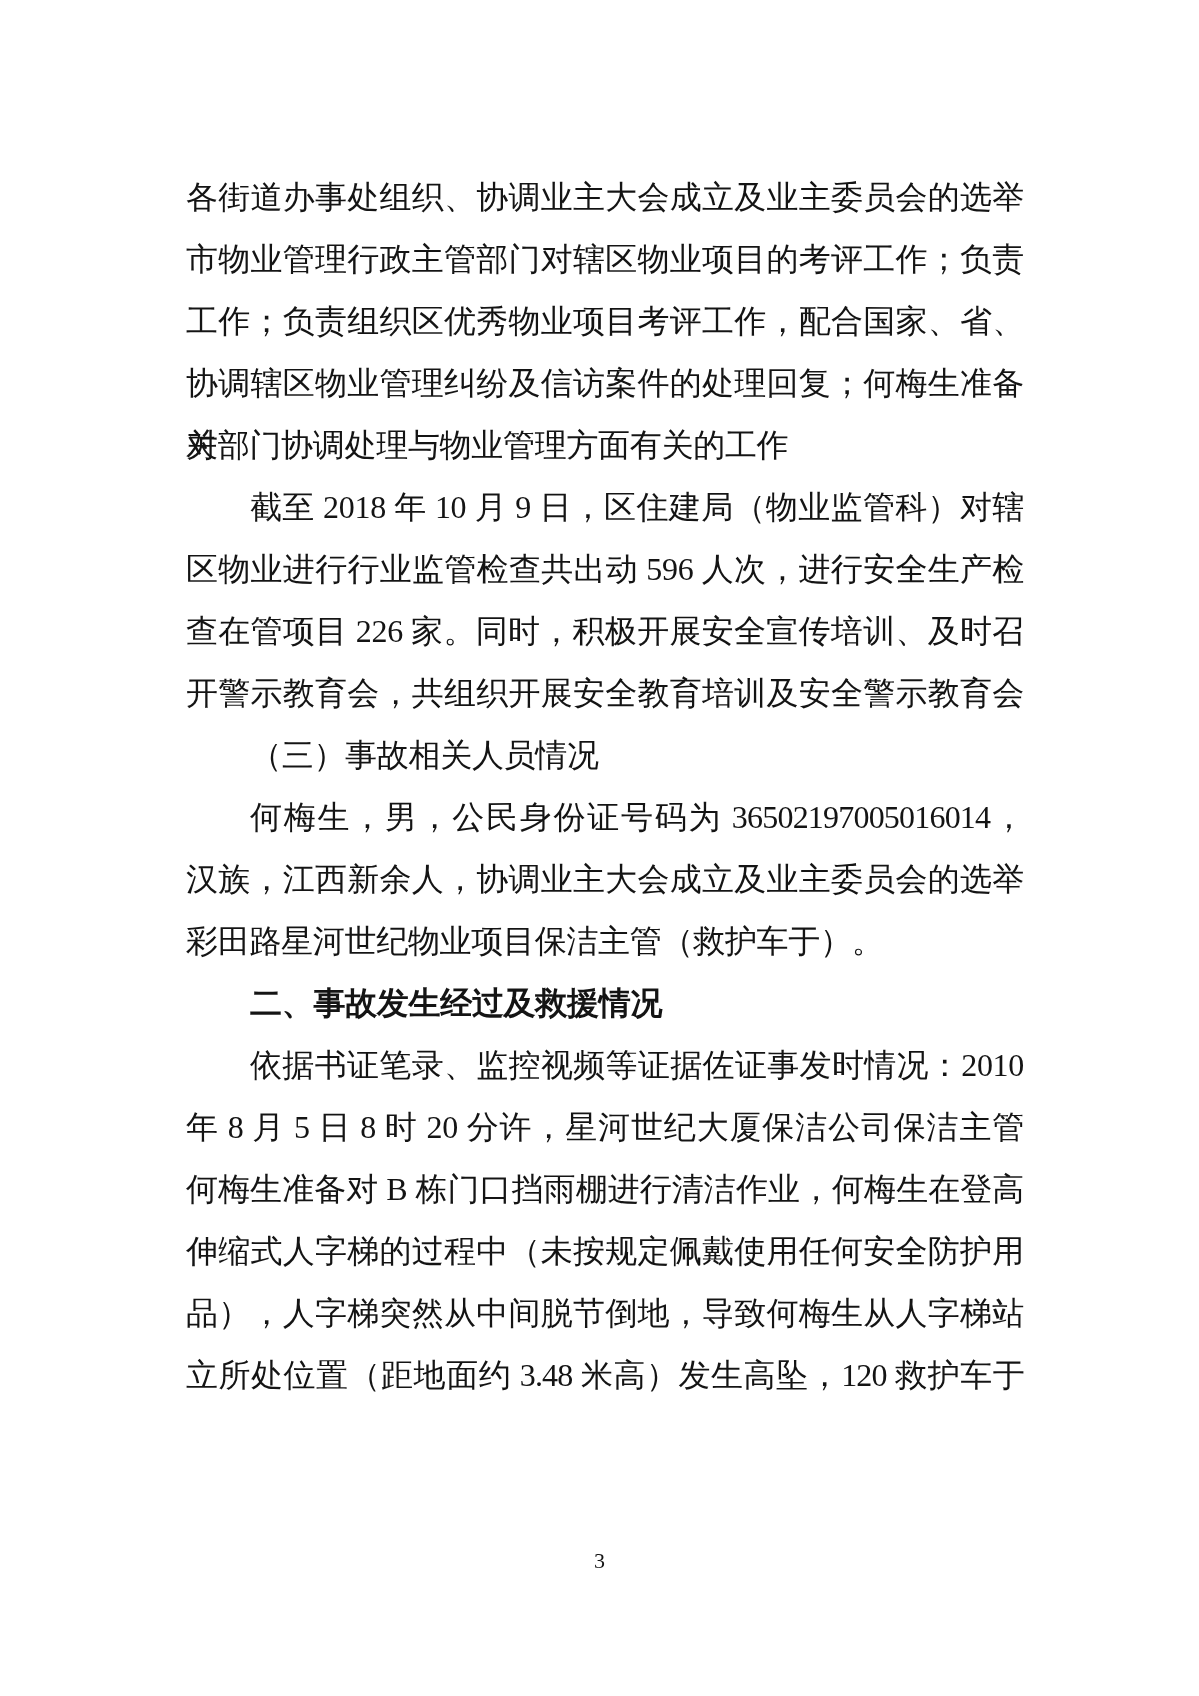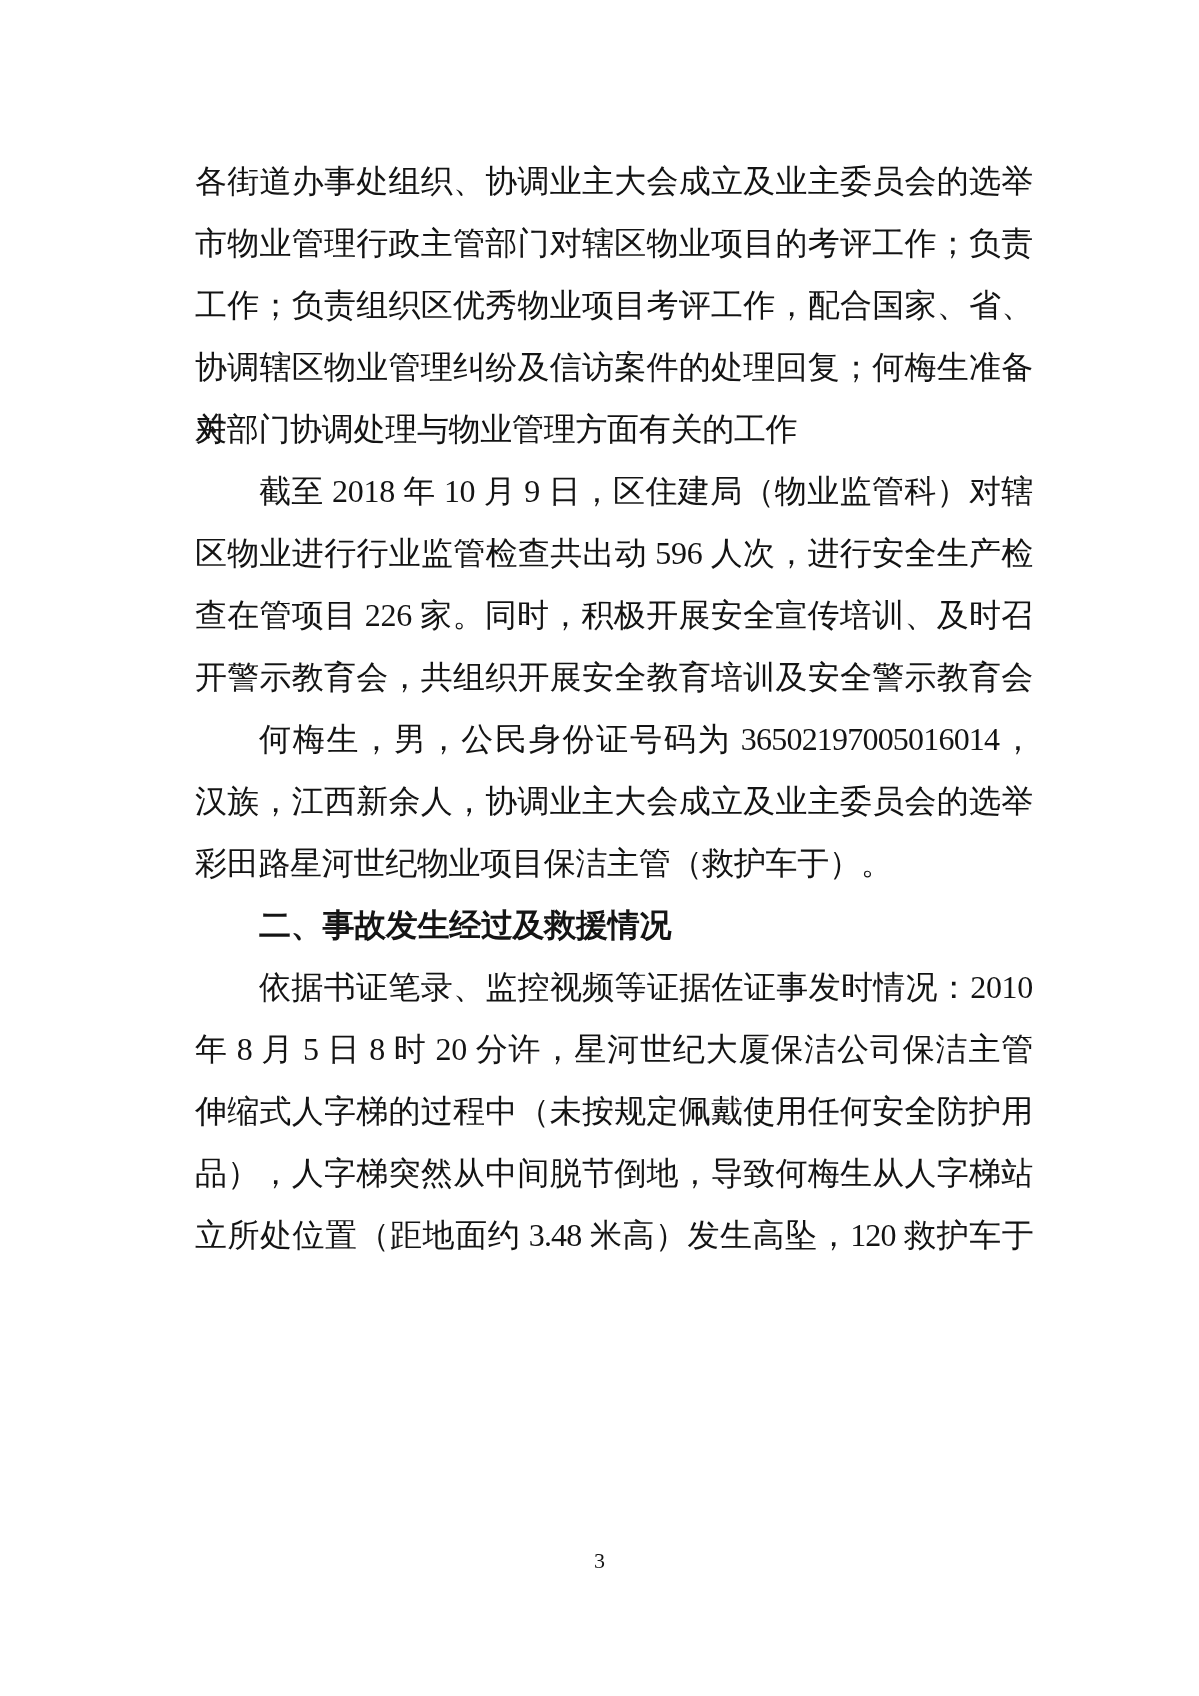--- a/index.html
+++ b/index.html
@@ -8,23 +8,22 @@
     width: 1199px;
     height: 1696px;
     background: #ffffff;
     overflow: hidden;
     font-family: "Liberation Serif", "DejaVu Serif", serif;
     color: #141414;
   }
   .text-block {
     position: absolute;
     left: 186px;
-    top: 150px;
+    top: 166px;
     width: 838px;
-    margin-left: 9px;
   }
   .ln {
     height: 62px;
     line-height: 62px;
     font-size: 32px;
     letter-spacing: -0.3px;
     white-space: normal;
   }
   .full {
     text-align: justify;
@@ -56,25 +55,27 @@
   <div class="text-block">
     <div class="ln full">各街道办事处组织、协调业主大会成立及业主委员会的选举</div>
     <div class="ln full">市物业管理行政主管部门对辖区物业项目的考评工作；负责</div>
     <div class="ln full">工作；负责组织区优秀物业项目考评工作，配合国家、省、</div>
     <div class="ln full">协调辖区物业管理纠纷及信访案件的处理回复；何梅生准备对</div>
     <div class="ln">关部门协调处理与物业管理方面有关的工作</div>
     <div class="ln full indent">截至 2018 年 10 月 9 日，区住建局（物业监管科）对辖</div>
     <div class="ln full">区物业进行行业监管检查共出动 596 人次，进行安全生产检</div>
     <div class="ln full">查在管项目 226 家。同时，积极开展安全宣传培训、及时召</div>
     <div class="ln full">开警示教育会，共组织开展安全教育培训及安全警示教育会</div>
+    <div class="ln indent">（三）事故相关人员情况</div>
     <div class="ln full indent tight">何梅生，男，公民身份证号码为 36502197005016014，</div>
     <div class="ln full">汉族，江西新余人，协调业主大会成立及业主委员会的选举</div>
     <div class="ln">彩田路星河世纪物业项目保洁主管（救护车于）。</div>
     <div class="ln indent heading">二、事故发生经过及救援情况</div>
     <div class="ln full indent">依据书证笔录、监控视频等证据佐证事发时情况：2010</div>
     <div class="ln full">年 8 月 5 日 8 时 20 分许，星河世纪大厦保洁公司保洁主管</div>
+    <div class="ln full">何梅生准备对 B 栋门口挡雨棚进行清洁作业，何梅生在登高</div>
     <div class="ln full">伸缩式人字梯的过程中（未按规定佩戴使用任何安全防护用</div>
     <div class="ln full">品），人字梯突然从中间脱节倒地，导致何梅生从人字梯站</div>
     <div class="ln full tight">立所处位置（距地面约 3.48 米高）发生高坠，120 救护车于</div>
   </div>
 
   <div class="footer">3</div>
 </div>
 
 </body></html>

